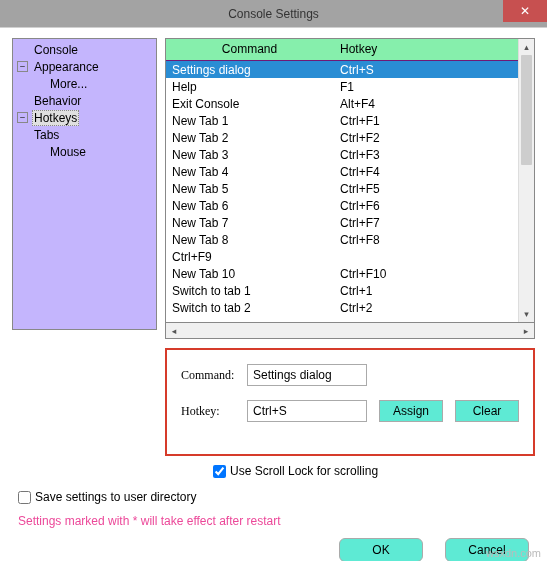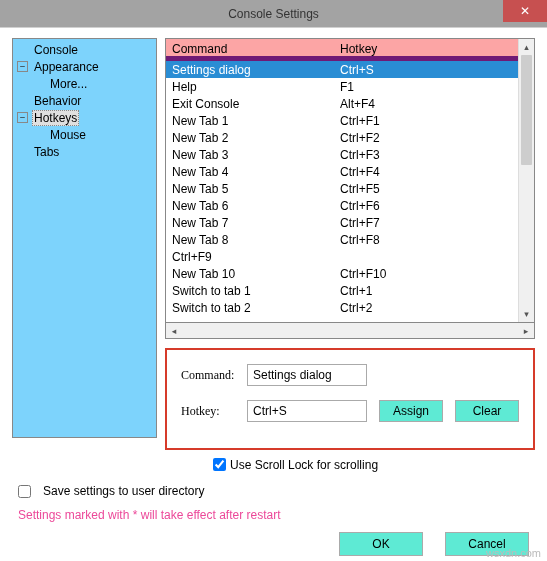--- a/index.html
+++ b/index.html
@@ -1,55 +1,55 @@
 <!DOCTYPE html>
 <html><head>
 <meta charset="utf-8">
 <style>
 * { box-sizing: border-box; font-family: 'Segoe UI', Tahoma, sans-serif; font-size: 12px; }
 body { margin: 0; background: #fff; width: 547px; height: 561px; position: relative; }
 .titlebar { height: 28px; background: #a3a3a3; border-bottom: 1px solid #d0d0d0; display: flex; align-items: center; justify-content: center; position: relative; }
 .titlebar-title { color: #333; }
 .close-btn { position: absolute; right: 0; top: 0; width: 44px; height: 22px; background: #c75050; color: #fff; display: flex; align-items: center; justify-content: center; font-size: 14px; font-family: Arial; }
 .content { padding: 10px 12px 8px 12px; display: flex; gap: 8px; }
-.tree { width: 146px; height: 400px; border: 1px solid #888; background: #7dd3fc; padding: 2px 0; overflow: auto; }
+.tree { width: 146px; height: 292px; border: 1px solid #888; background: #c4b5fd; padding: 2px 0; overflow: auto; }
 .tree-item { padding: 1px 2px 1px 4px; display: flex; align-items: center; height: 17px; white-space: nowrap; }
 .tree-toggle { width: 11px; height: 11px; border: 1px solid #888; display: inline-flex; align-items: center; justify-content: center; margin-right: 4px; font-size: 9px; line-height: 1; color: #333; font-family: monospace; }
 .tree-spacer { width: 15px; display: inline-block; }
 .tree-label { padding: 0 2px; }
 .tree-label.sel { background: #e0e0e0; border: 1px dotted #888; padding: 0 1px; }
 .ind1 { padding-left: 20px; }
 .right { flex: 1; display: flex; flex-direction: column; }
 .list-wrap { border: 1px solid #888; height: 285px; display: flex; }
 .list { flex: 1; overflow: hidden; }
-.list-head { display: flex; background: #fca5a5; border-bottom: 5px solid #701a75; height: 22px; }
+.list-head { display: flex; background: #86efac; border-bottom: 1px solid #701a75; height: 22px; text-align: center; }
 .list-head-col { padding: 3px 6px; border-right: 1px solid transparent; }
 .list-head-col:first-child { width: 168px; }
 .list-body { overflow: hidden; }
 .list-row { display: flex; height: 17px; align-items: center; }
 .list-row.sel { background: #2a8dd4; color: #fff; }
 .list-cell { padding: 0 6px; overflow: hidden; white-space: nowrap; }
 .list-cell:first-child { width: 168px; }
 .vscroll { width: 16px; background: #f0f0f0; border-left: 1px solid #ddd; position: relative; }
 .vscroll-arrow { height: 16px; display: flex; align-items: center; justify-content: center; color: #555; font-size: 9px; }
 .vscroll-thumb { position: absolute; top: 16px; left: 2px; right: 2px; height: 110px; background: #cdcdcd; border-radius: 1px; }
 .hscroll { height: 16px; background: #f0f0f0; border: 1px solid #888; border-top: none; display: flex; justify-content: space-between; align-items: center; }
 .hscroll-arrow { width: 16px; text-align: center; color: #555; font-size: 9px; }
 .edit-box { border: 2px solid #d63b2a; margin-top: 9px; padding: 14px 14px 18px 14px; }
 .form-row { display: flex; align-items: center; margin-bottom: 14px; }
-.form-row:last-child { margin-bottom: 8px; }
+.form-row:last-child { margin-bottom: 14px; }
 .form-label { width: 66px; font-family: Liberation Serif, serif; }
 .text-input { border: 1px solid #aaa; padding: 3px 5px; width: 120px; height: 22px; background: #fff; }
 .btn { border: 1px solid #aaa; background: #5eead4; padding: 3px 0; width: 64px; text-align: center; margin-left: 12px; }
-.check-row { margin-top: 8px; padding-left: 48px; display: flex; align-items: flex-start; gap: 4px; }
+.check-row { margin-top: 8px; padding-left: 48px; display: flex; align-items: flex-end; gap: 4px; }
 .footer { padding: 4px 18px 0 18px; }
-.footer-check { display: flex; align-items: center; gap: 12px; margin-bottom: 10px; }
+.footer-check { display: flex; align-items: center; gap: 4px; margin-bottom: 10px; }
 .footer-note { margin-bottom: 10px; color: #ec4899; }
 .footer-btns { display: flex; justify-content: flex-end; gap: 10px; padding-bottom: 10px; }
-.footer-btns .btn { width: 84px; padding: 4px 0; }
+.footer-btns .btn { width: 84px; padding: 4px 0; border-radius: 6px; }
 input[type=checkbox] { width: 13px; height: 13px; margin: 0; }
 .watermark { position: absolute; bottom: 2px; right: 6px; color: #bbb; font-size: 11px; }
 </style>
 </head>
 <body>
 
 <div class="titlebar">
   <span class="titlebar-title">Console Settings</span>
   <div class="close-btn">
     <span>✕</span>
@@ -71,27 +71,27 @@
         <span class="tree-label">More...</span>
       </div>
     <div class="tree-item">
         <span class="tree-spacer"></span>
         <span class="tree-label">Behavior</span>
       </div>
     <div class="tree-item">
         <span class="tree-toggle">−</span>
         <span class="tree-label sel">Hotkeys</span>
       </div>
+    <div class="tree-item">
+        <span class="tree-spacer"></span>
+        <span class="tree-label">Tabs</span>
+      </div>
     <div class="tree-item ind1">
         <span class="tree-spacer"></span>
         <span class="tree-label">Mouse</span>
-      </div>
-    <div class="tree-item">
-        <span class="tree-spacer"></span>
-        <span class="tree-label">Tabs</span>
       </div>
   </div>
 
   <div class="right">
     <div class="list-wrap">
       <div class="list">
         <div class="list-head">
           <div class="list-head-col">Command</div>
           <div class="list-head-col">Hotkey</div>
         </div>

